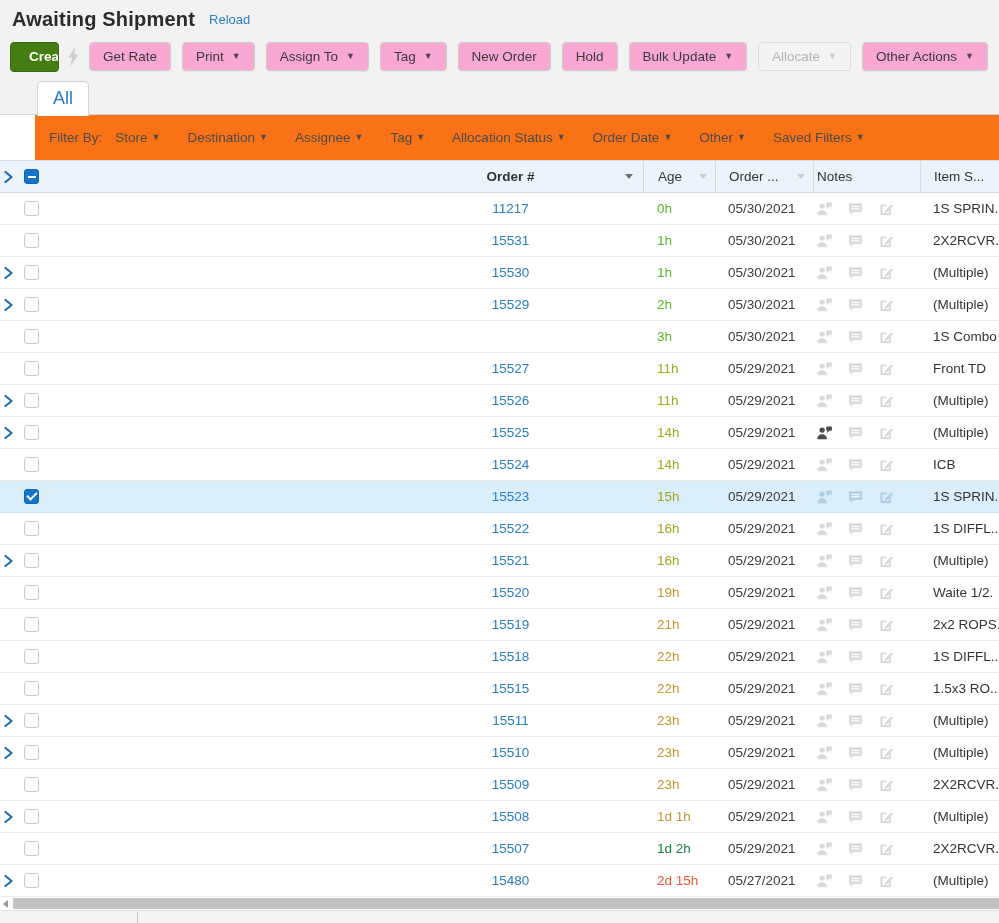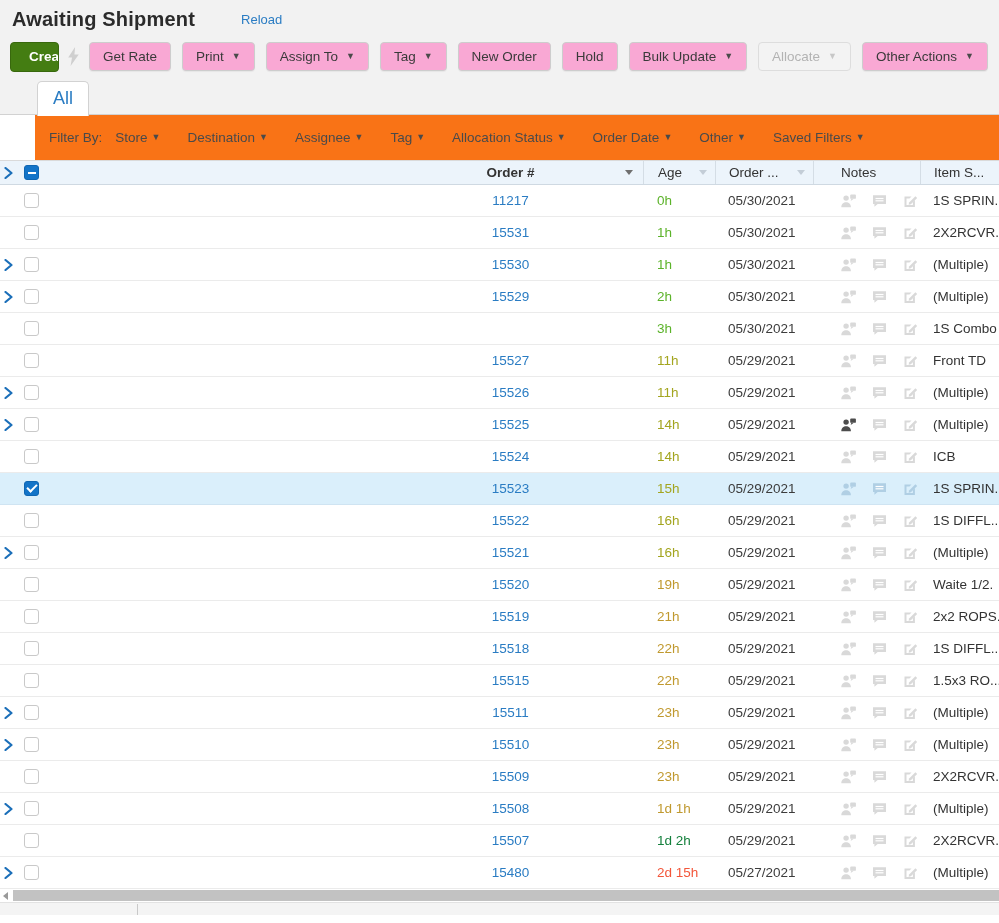--- a/index.html
+++ b/index.html
@@ -1,21 +1,21 @@
 <!DOCTYPE html>
 <html style="--green: #447d12; --link: #2a7cc3; --header-bg: #ecf4fb; --selected: #daeffb;"><head>
 <meta charset="utf-8">
 <style>
   * { margin:0; padding:0; box-sizing:border-box; }
   html,body { width:999px; height:923px; overflow:hidden; background:#fff;
               font-family:"Liberation Sans", sans-serif; }
   .top-area { background:#f2f2f2; }
 
   
-  .page-header { height:38px; display:flex; align-items:center; padding-left:12px;gap:32px; }
+  .page-header { height:38px; display:flex; align-items:center; padding-left:12px; }
   .page-title { font-size:20px; font-weight:700; color:#2b2b2b; letter-spacing:.2px; }
   .reload-link { margin-left:14px; font-size:13px; color:var(--link); cursor:pointer; }
 
   
   .toolbar { height:37px; display:flex; align-items:center; padding-left:10px;
              white-space:nowrap; overflow:hidden; }
   .split-btn { display:inline-flex; height:30px; background:var(--green);
                border:1px solid #38680d; border-radius:4px; color:#fff;
                font-size:13.5px; font-weight:700; cursor:pointer; overflow:hidden; }
   .split-btn .main-seg { padding:0 18px; display:flex; align-items:center; }
@@ -41,32 +41,32 @@
 
   
   .filter-row { height:45px; background:#f97316; display:flex; align-items:center;
                 padding-left:14px;margin-left:35px; }
   .filter-label { font-size:13.5px; color:#4a4a4a; margin-right:13px; }
   .filter-item { font-size:13.5px; color:#4a4a4a; margin-right:27px; cursor:pointer;
                  display:inline-flex; align-items:center; gap:4px; white-space:nowrap; }
   .filter-item .caret { color:#4a4a4a; }
 
   
-  .grid-header { height:25px; display:flex; align-items:stretch;
+  .grid-header { height:33px; display:flex; align-items:stretch;
                  background:var(--header-bg); border-top:1px solid #dadada;
                  border-bottom:1px solid #cfd9e2; font-size:13.5px; color:#333; }
   .grid-header .cell { display:flex; align-items:center; }
   .cell { position:relative; }
   .c-expand { width:24px; padding-left:4px; display:flex; align-items:center; }
   .c-check  { width:30px; display:flex; align-items:center; }
   .c-spacer { flex:1; }
   .c-order  { width:265px; display:flex; align-items:center; justify-content:center; }
   .c-age    { width:72px;  padding-left:14px; display:flex; align-items:center; }
   .c-date   { width:98px;  padding-left:13px; display:flex; align-items:center; }
-  .c-notes  { width:107px; padding-left:27px; display:flex; align-items:center; gap:14px; }
+  .c-notes  { width:107px; padding-left:3px; display:flex; align-items:center; gap:14px; }
   .c-item   { width:79px;  padding-left:13px; display:flex; align-items:center;
               overflow:hidden; white-space:nowrap; }
   .grid-header .c-age, .grid-header .c-date,
   .grid-header .c-notes, .grid-header .c-item { border-left:1px solid #d4dde5; }
   .hdr-order-label { font-weight:700; }
   .sort-caret { width:0; height:0; border-left:4.5px solid transparent;
                 border-right:4.5px solid transparent; border-top:5.5px solid #6f6f6f;
                 position:absolute; right:10px; top:50%; margin-top:-2.5px; }
   .sort-caret.light { border-top-color:#c3cdd7; right:8px; }
 

